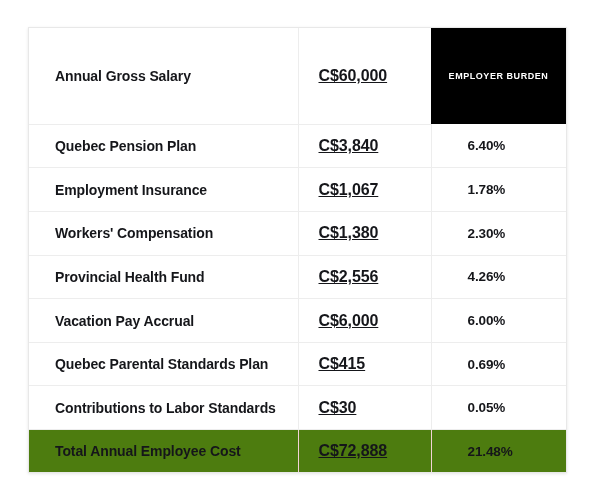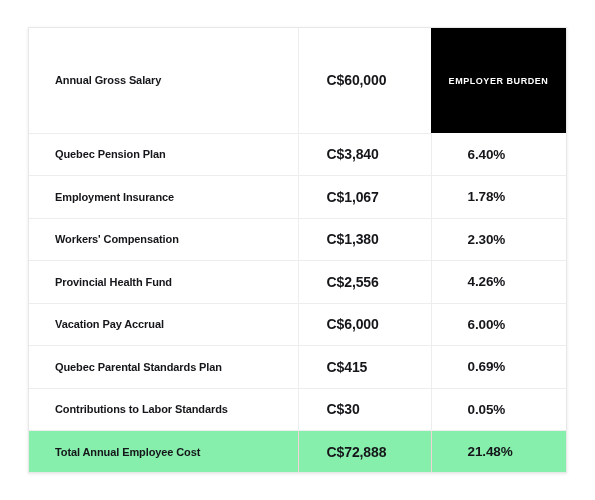--- a/index.html
+++ b/index.html
@@ -49,31 +49,32 @@
   }
 
   .row:last-child .cell {
     border-bottom: none;
   }
 
   
   .c-label {
     width: 269px;
     padding-left: 26px;
-    font-size: 11px;
+    font-size: 14px;
     font-weight: 700;
     letter-spacing: -0.1px;
   }
   .c-amount {
     width: 133px;
-    padding-left: 28px;
+    padding-left: 20px;
     border-left: 1px solid #ededed;
-    font-size: 14px;
+    font-size: 16px;
     font-weight: 700;
     letter-spacing: -0.1px;
+    text-decoration: underline;
   }
   .c-pct {
     width: 135px;
     padding-left: 36px;
     border-left: 1px solid #ededed;
     font-size: 13.5px;
     font-weight: 700;
     letter-spacing: -0.1px;
   }
 
@@ -85,21 +86,21 @@
     border-bottom: none;
     padding: 16px;
     text-align: center;
     font-size: 9px;
     font-weight: 700;
     letter-spacing: 0.55px;
   }
 
   
   .row-total .cell {
-    background: #86efac;
+    background: #4d7c0f;
     border-bottom: none;
   }
   .row-total .c-amount,
   .row-total .c-pct {
     border-left: 1px solid #f4d3d6;
   }
 </style>
 </head>
 <body>
 

